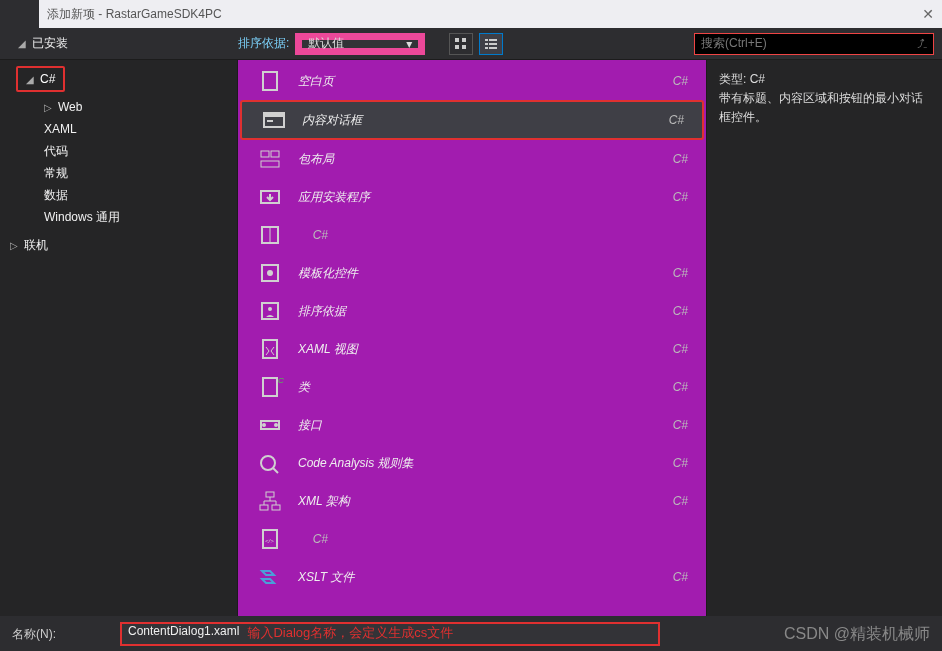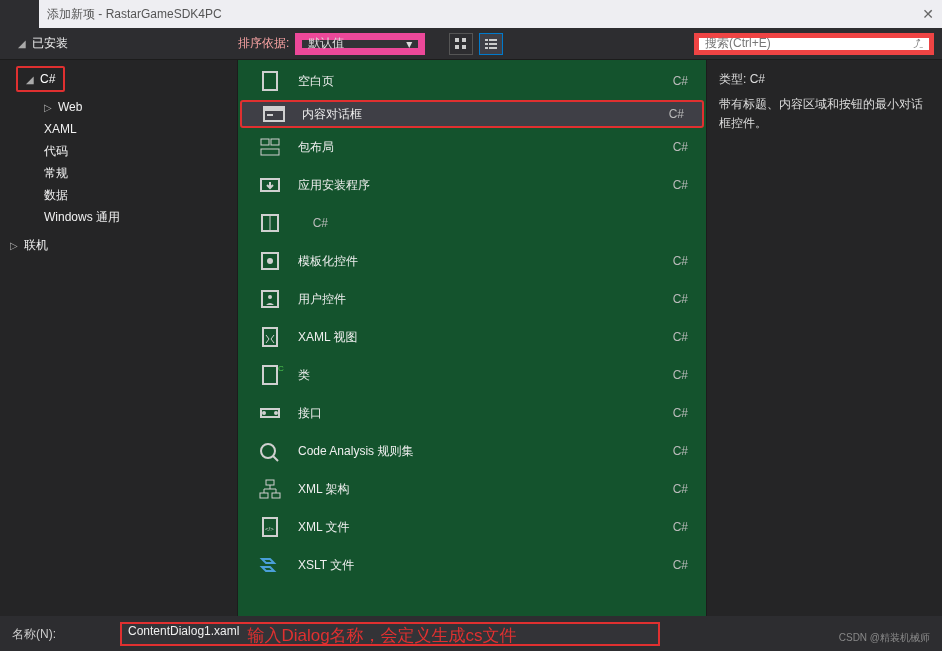--- a/index.html
+++ b/index.html
@@ -16,86 +16,86 @@
     margin-left: 39px;
   }
   .titlebar .close { font-size: 14px; color: #666; cursor: pointer; }
   .toolbar {
     height: 32px; display: flex; align-items: center;
     padding: 0 8px; border-bottom: 1px solid #1c1c1c;
   }
   .toolbar-left { width: 230px; }
   .toolbar-mid { flex: 1; display: flex; align-items: center; gap: 6px; }
   .toolbar-right { width: 240px; display: flex; align-items: center; }
-  .sortlabel { color: #fca5a5; }
+  .sortlabel { color: #7dd3fc; }
   .sortcombo {
     width: 130px; height: 22px; background: #333337;
     border: 7px solid #ec4899; display: flex; align-items: center;
     justify-content: space-between; padding: 0 6px; color: #ddd;
   }
   .viewbtn {
     width: 24px; height: 22px; display: flex; align-items: center;
     justify-content: center; border: 1px solid #555;
   }
   .viewbtn.active { background: #3f3f46; border-color: #007acc; }
   .searchbox {
-    flex: 1; height: 22px; background: #ffffff; border: 5px solid #ef4444;
+    flex: 1; height: 22px; background: #000000; border: 1px solid #ef4444;
     display: flex; align-items: center; padding: 0 6px; color: #777;
     justify-content: space-between;
   }
   .main { display: flex; height: 556px; }
   .sidebar {
     width: 238px; background: #252526; padding: 6px 0;
     border-right: 1px solid #1c1c1c;
   }
   .tree-item {
     display: flex; align-items: center; height: 22px;
     padding-left: 10px; gap: 4px; cursor: pointer;
   }
   .tree-item.lvl1 { padding-left: 10px; }
   .tree-item.lvl3 { padding-left: 44px; }
   .tree-item.selected { color: #fff; }
   .expand { width: 10px; font-size: 10px; color: #aaa; }
   .highlight-c { border: 2px solid #e03030; border-radius: 2px; display: inline-flex; align-items: center; }
   .templates {
-    flex: 1; overflow-y: auto; background: #14532d; padding-top: 2px;
-    scrollbar-width: thin; scrollbar-color: #555 #2d2d30;
+    flex: 1; overflow-y: auto; background: #a21caf; padding-top: 2px;
+    scrollbar-width: thin; scrollbar-color: #555 #2d2d30; font-style: italic;
   }
   .templates::-webkit-scrollbar { width: 14px; }
   .templates::-webkit-scrollbar-track { background: #3e3e42; }
   .templates::-webkit-scrollbar-thumb { background: #686868; }
   .tpl-row {
     display: flex; align-items: center; height: 38px;
     padding: 0 18px; gap: 14px; cursor: pointer;
   }
   .tpl-row.selected { background: #3f3f46; }
-  .tpl-row.highlighted { border: 2px solid #e03030; border-radius: 3px; margin: 0 2px; height: 28px; }
+  .tpl-row.highlighted { border: 2px solid #e03030; border-radius: 3px; margin: 0 2px; height: 40px; }
   .tpl-icon { width: 28px; height: 28px; display: flex; align-items: center; justify-content: center; }
   .tpl-name { flex: 1; color: #eee; }
   .tpl-lang { color: #bbb; width: 30px; text-align: right; }
   .details {
     width: 236px; background: #252526; padding: 10px 12px;
     border-left: 1px solid #1c1c1c; color: #ddd; line-height: 1.6;
   }
-  .details .type { margin-bottom: 6px; }
+  .details .type { }
   .footer {
     height: 64px; padding: 6px 12px;
     display: flex; flex-direction: column; gap: 8px;
   }
   .name-row { display: flex; align-items: center; gap: 18px; }
   .name-label { color: #ccc; width: 90px; }
   .name-input {
     width: 540px; height: 24px; background: #333337;
     border: 2px solid #e03030; color: #eee; padding: 0 6px;
     display: flex; align-items: flex-start; gap: 8px;
   }
-  .hint { color: #e03030; font-size: 17px; }
+  .hint { color: #e03030; font-size: 13px; }
   .watermark {
     position: absolute; right: 12px; bottom: 6px;
-    color: #888; font-size: 10px; pointer-events: none;
+    color: #888; font-size: 16px; pointer-events: none;
   }
   svg { display: block; }
 </style>
 </head>
 <body>
 
 <div class="titlebar">
   <span>添加新项 - RastarGameSDK4PC</span>
   <span class="close">✕</span>
 </div>
@@ -239,21 +239,21 @@
         <div class="tpl-lang">C#</div>
       </div>
       <div class="tpl-row">
         <div class="tpl-icon">
           <svg width="28" height="24" viewBox="0 0 28 24">
             <rect x="6" y="4" width="16" height="16" fill="none" stroke="#d0d0d0" stroke-width="2"></rect>
             <circle cx="14" cy="10" r="2" fill="#d0d0d0"></circle>
             <path d="M10 18 q4 -4 8 0" fill="#d0d0d0"></path>
           </svg>
         </div>
-        <div class="tpl-name">用户控件</div>
+        <div class="tpl-name">排序依据</div>
         <div class="tpl-lang">C#</div>
       </div>
       <div class="tpl-row">
         <div class="tpl-icon">
           <svg width="28" height="24" viewBox="0 0 28 24">
             <rect x="7" y="3" width="14" height="18" fill="none" stroke="#d0d0d0" stroke-width="2"></rect>
             <path d="M10 10 l3 4 l-3 4 M18 10 l-3 4 l3 4" stroke="#d0d0d0" fill="none"></path>
           </svg>
         </div>
         <div class="tpl-name">XAML 视图</div>
@@ -302,21 +302,20 @@
         <div class="tpl-name">XML 架构</div>
         <div class="tpl-lang">C#</div>
       </div>
       <div class="tpl-row">
         <div class="tpl-icon">
           <svg width="28" height="24" viewBox="0 0 28 24">
             <rect x="7" y="3" width="14" height="18" fill="none" stroke="#d0d0d0" stroke-width="2"></rect>
             <text x="9" y="16" font-size="6" fill="#d0d0d0">&lt;/&gt;</text>
           </svg>
         </div>
-        <div class="tpl-name">XML 文件</div>
         <div class="tpl-lang">C#</div>
       </div>
       <div class="tpl-row">
         <div class="tpl-icon">
           <svg width="28" height="24" viewBox="0 0 28 24">
             <path d="M6 6 h8 l4 4 h-8 z M6 14 h8 l4 4 h-8 z" fill="none" stroke="#4a9fd8" stroke-width="2"></path>
           </svg>
         </div>
         <div class="tpl-name">XSLT 文件</div>
         <div class="tpl-lang">C#</div>

